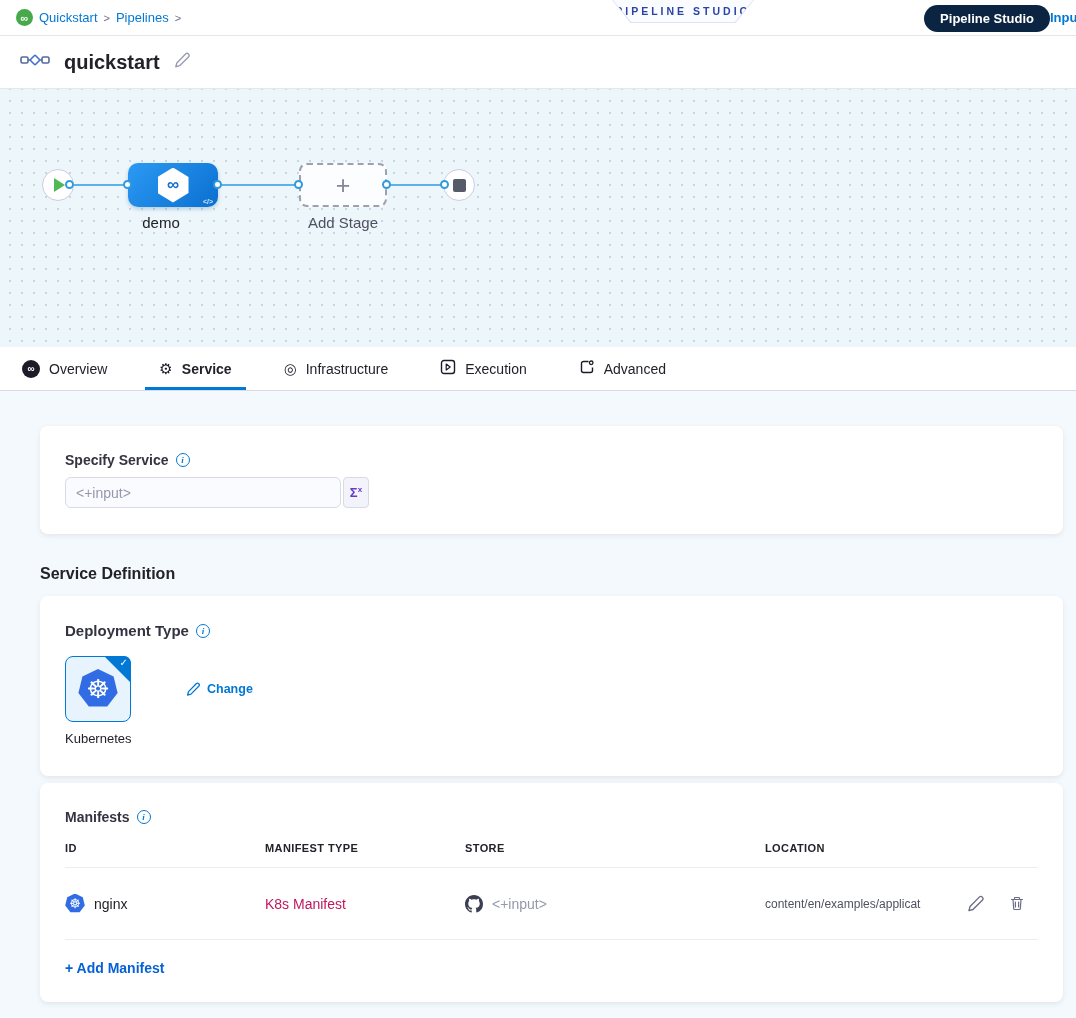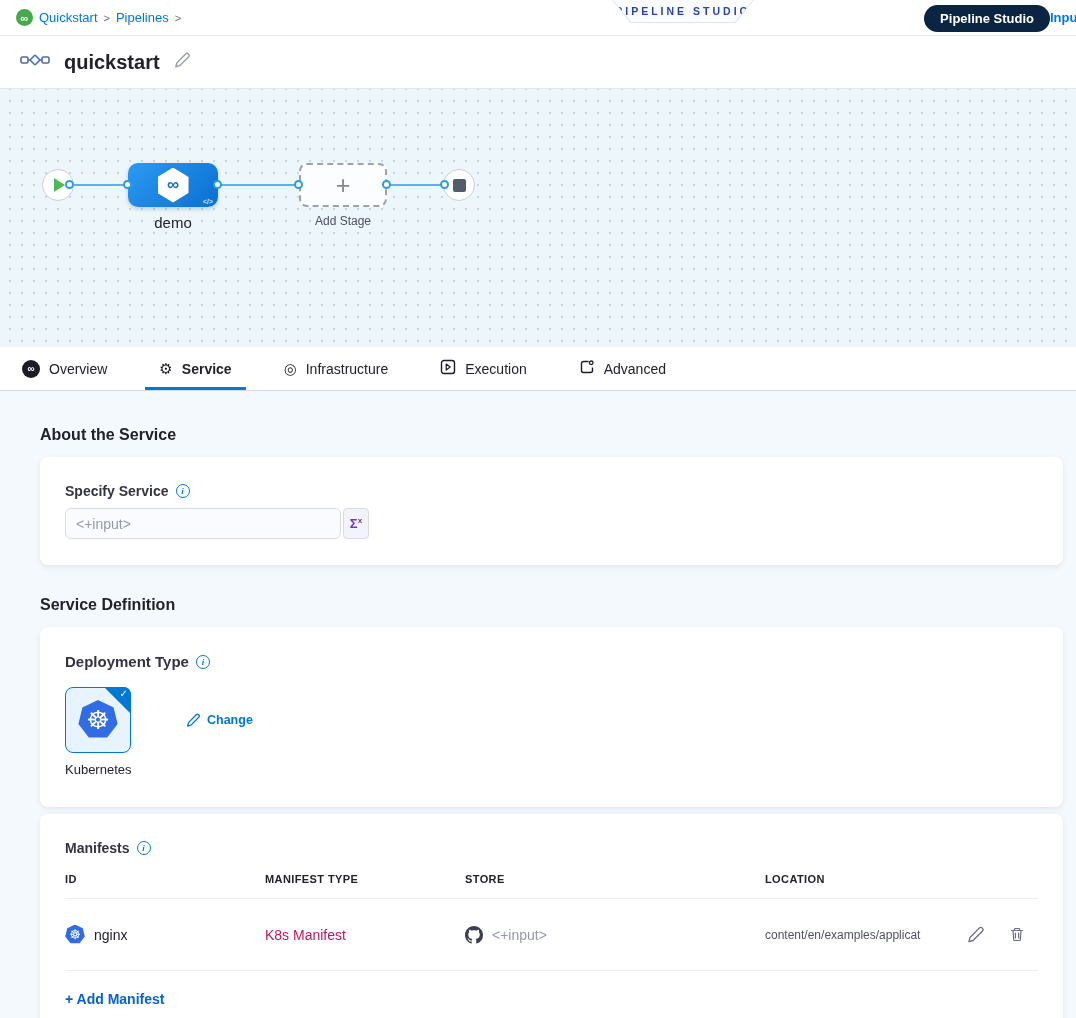--- a/index.html
+++ b/index.html
@@ -35,21 +35,21 @@
   .conn { position:absolute; height:2px; background:#5cb1e6; top:95px; }
   .port { position:absolute; width:9px; height:9px; border-radius:50%; background:#fff; border:2px solid #2f9bde; top:91px; }
   .node-circle { position:absolute; top:80px; width:32px; height:32px; border-radius:50%; background:#fff; border:1.5px solid #cfcbe0; display:flex; align-items:center; justify-content:center; cursor:pointer; }
   .play-tri { width:0; height:0; border-style:solid; border-width:7px 0 7px 11px; border-color:transparent transparent transparent #4fb957; margin-left:3px; }
   .stop-sq { width:13px; height:13px; background:#555b68; border-radius:2px; }
   .stage-node { position:absolute; left:128px; top:74px; width:90px; height:44px; border-radius:10px; background:linear-gradient(135deg,#2b9af3,#0b6fd0); display:flex; align-items:center; justify-content:center; cursor:pointer; box-shadow:0 2px 4px rgba(13,84,147,.25); }
   .hex { width:31px; height:35px; background:#fff; clip-path:polygon(50% 0,100% 27%,100% 73%,50% 100%,0 73%,0 27%); display:flex; align-items:center; justify-content:center; color:#1272ce; font-size:17px; font-weight:bold; }
   .code-glyph { position:absolute; right:5px; bottom:2px; color:#cfe6fb; font-size:7px; font-weight:bold; }
   .stage-label { position:absolute; top:125px; font-size:15px; color:#22222a; text-align:center; }
   .addstage-node { position:absolute; left:299px; top:74px; width:88px; height:44px; border:2px dashed #9fa0ae; border-radius:8px; background:#fcfdfe; display:flex; align-items:center; justify-content:center; color:#83859a; font-size:25px; font-weight:300; cursor:pointer; }
-  .addstage-label { position:absolute; left:299px; top:125px; width:88px; font-size:12px; color:#4f5162; text-align:center; }
+  .addstage-label { position:absolute; left:299px; top:125px; width:88px; font-size:15px; color:#4f5162; text-align:center; }
 
   
   .tabbar { height:44px; background:#fff; border-bottom:1px solid #d9dbe4; display:flex; align-items:stretch; padding-left:8px; }
   .tab { position:relative; display:flex; align-items:center; gap:9px; padding:0 14px; margin-right:24px; font-size:14px; color:#22222a; cursor:pointer; }
   .tab.active { font-weight:bold; }
   .tab.active::after { content:""; position:absolute; left:0; right:0; bottom:0; height:3px; background:#0278d5; }
   .ov-icon { width:18px; height:18px; border-radius:50%; background:#1c1c28; color:#fff; font-size:10px; font-weight:bold; display:flex; align-items:center; justify-content:center; }
   .glyph-icon { font-size:15px; color:#1c1c28; }
 
   
@@ -140,21 +140,21 @@
   <div class="conn" style="left:387px;width:56px;"></div>
 
   <div class="node-circle" style="left:42px;">
     <div class="play-tri"></div>
   </div>
 
   <div class="stage-node">
     <div class="hex">∞</div>
     <span class="code-glyph">&lt;/&gt;</span>
   </div>
-  <div class="stage-label" style="left:128px;width:90px;">demo</div>
+  <div class="stage-label" style="left:116px;width:90px;">demo</div>
 
   <div class="addstage-node">+</div>
   <div class="addstage-label">Add Stage</div>
 
   <div class="node-circle" style="left:443px;">
     <div class="stop-sq"></div>
   </div>
 
   <div class="port" style="left:65px;"></div>
   <div class="port" style="left:123px;"></div>
@@ -192,21 +192,20 @@
           <path d="M9.5 2.5H4.5a2 2 0 0 0-2 2v7a2 2 0 0 0 2 2h7a2 2 0 0 0 2-2V8.5" fill="none" stroke="#1c1c28" stroke-width="1.4"></path>
           <circle cx="12.2" cy="3.8" r="1.8" fill="none" stroke="#1c1c28" stroke-width="1.3"></circle>
         </svg>
     </span>
     <span>Advanced</span>
   </div>
 </div>
 
 <div class="content">
 
-  <div class="section-heading">About the Service</div>
 
   <div class="card">
     <div class="card-label">
       <span>Specify Service</span>
       <span class="info-i">i</span>
     </div>
     <div class="input-row">
       <input class="rt-input" type="text" value="&lt;+input&gt;" style="">
       <div class="sigma-btn">
         <span>Σ</span>

